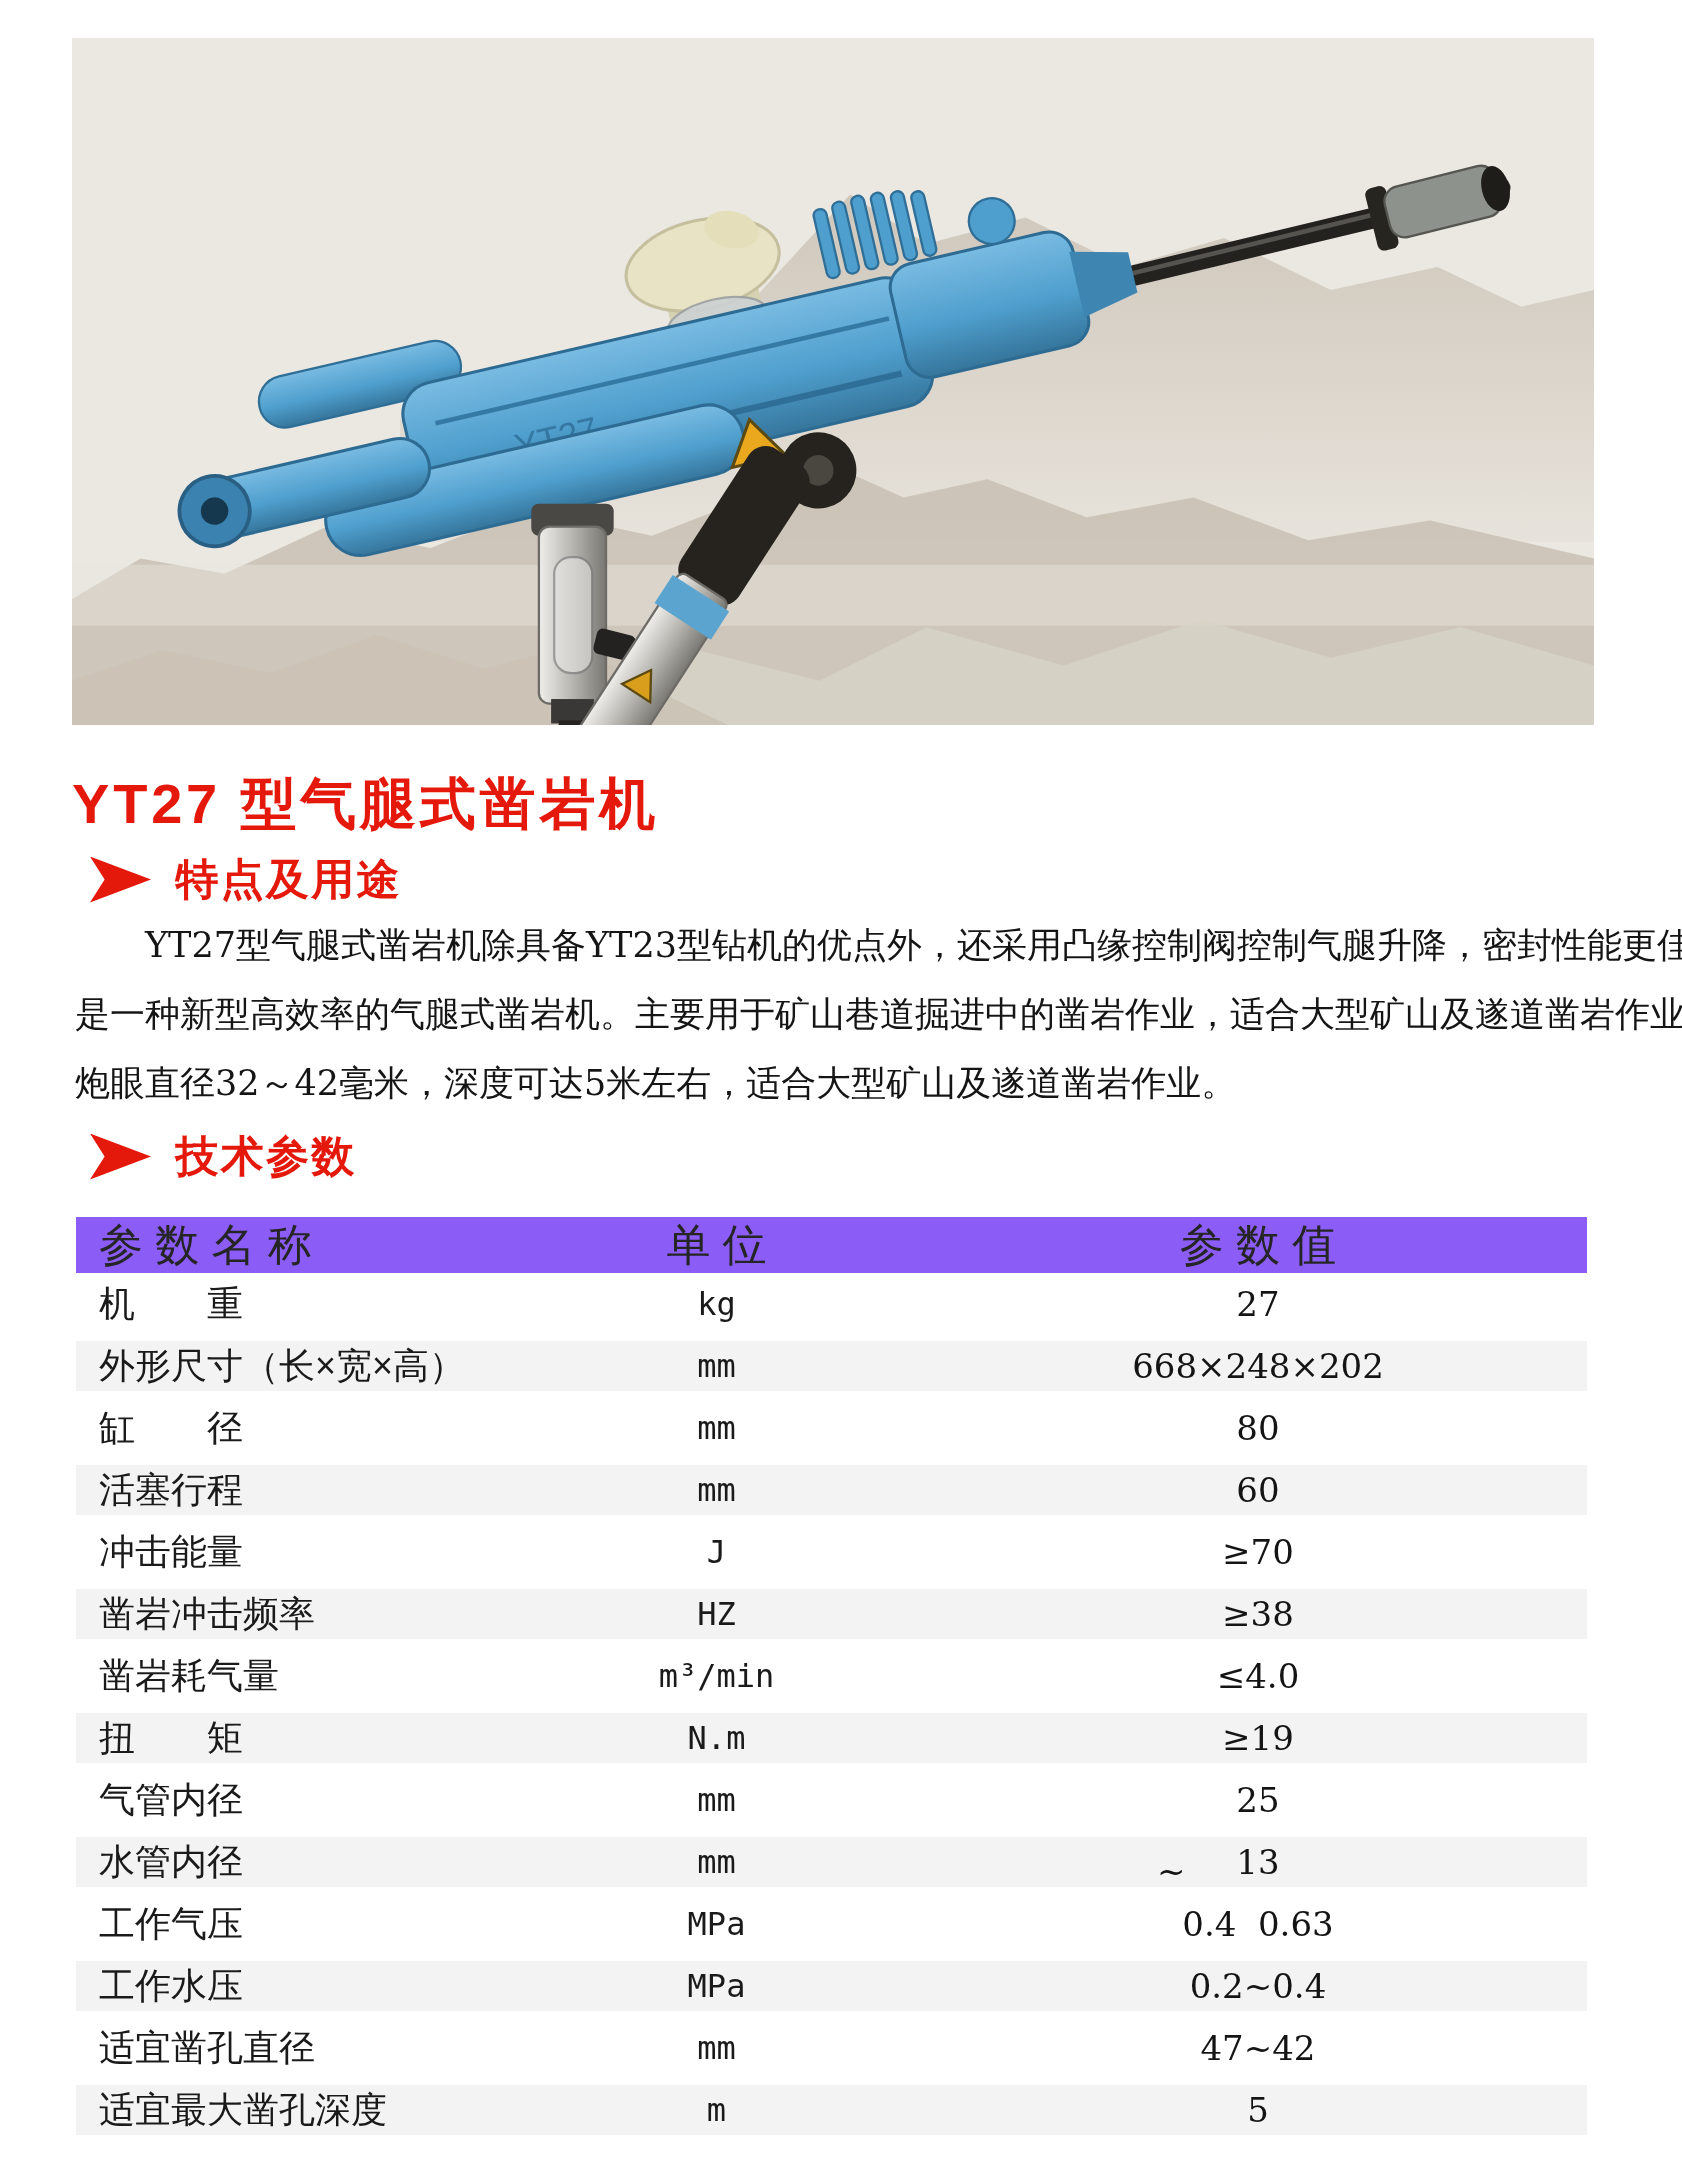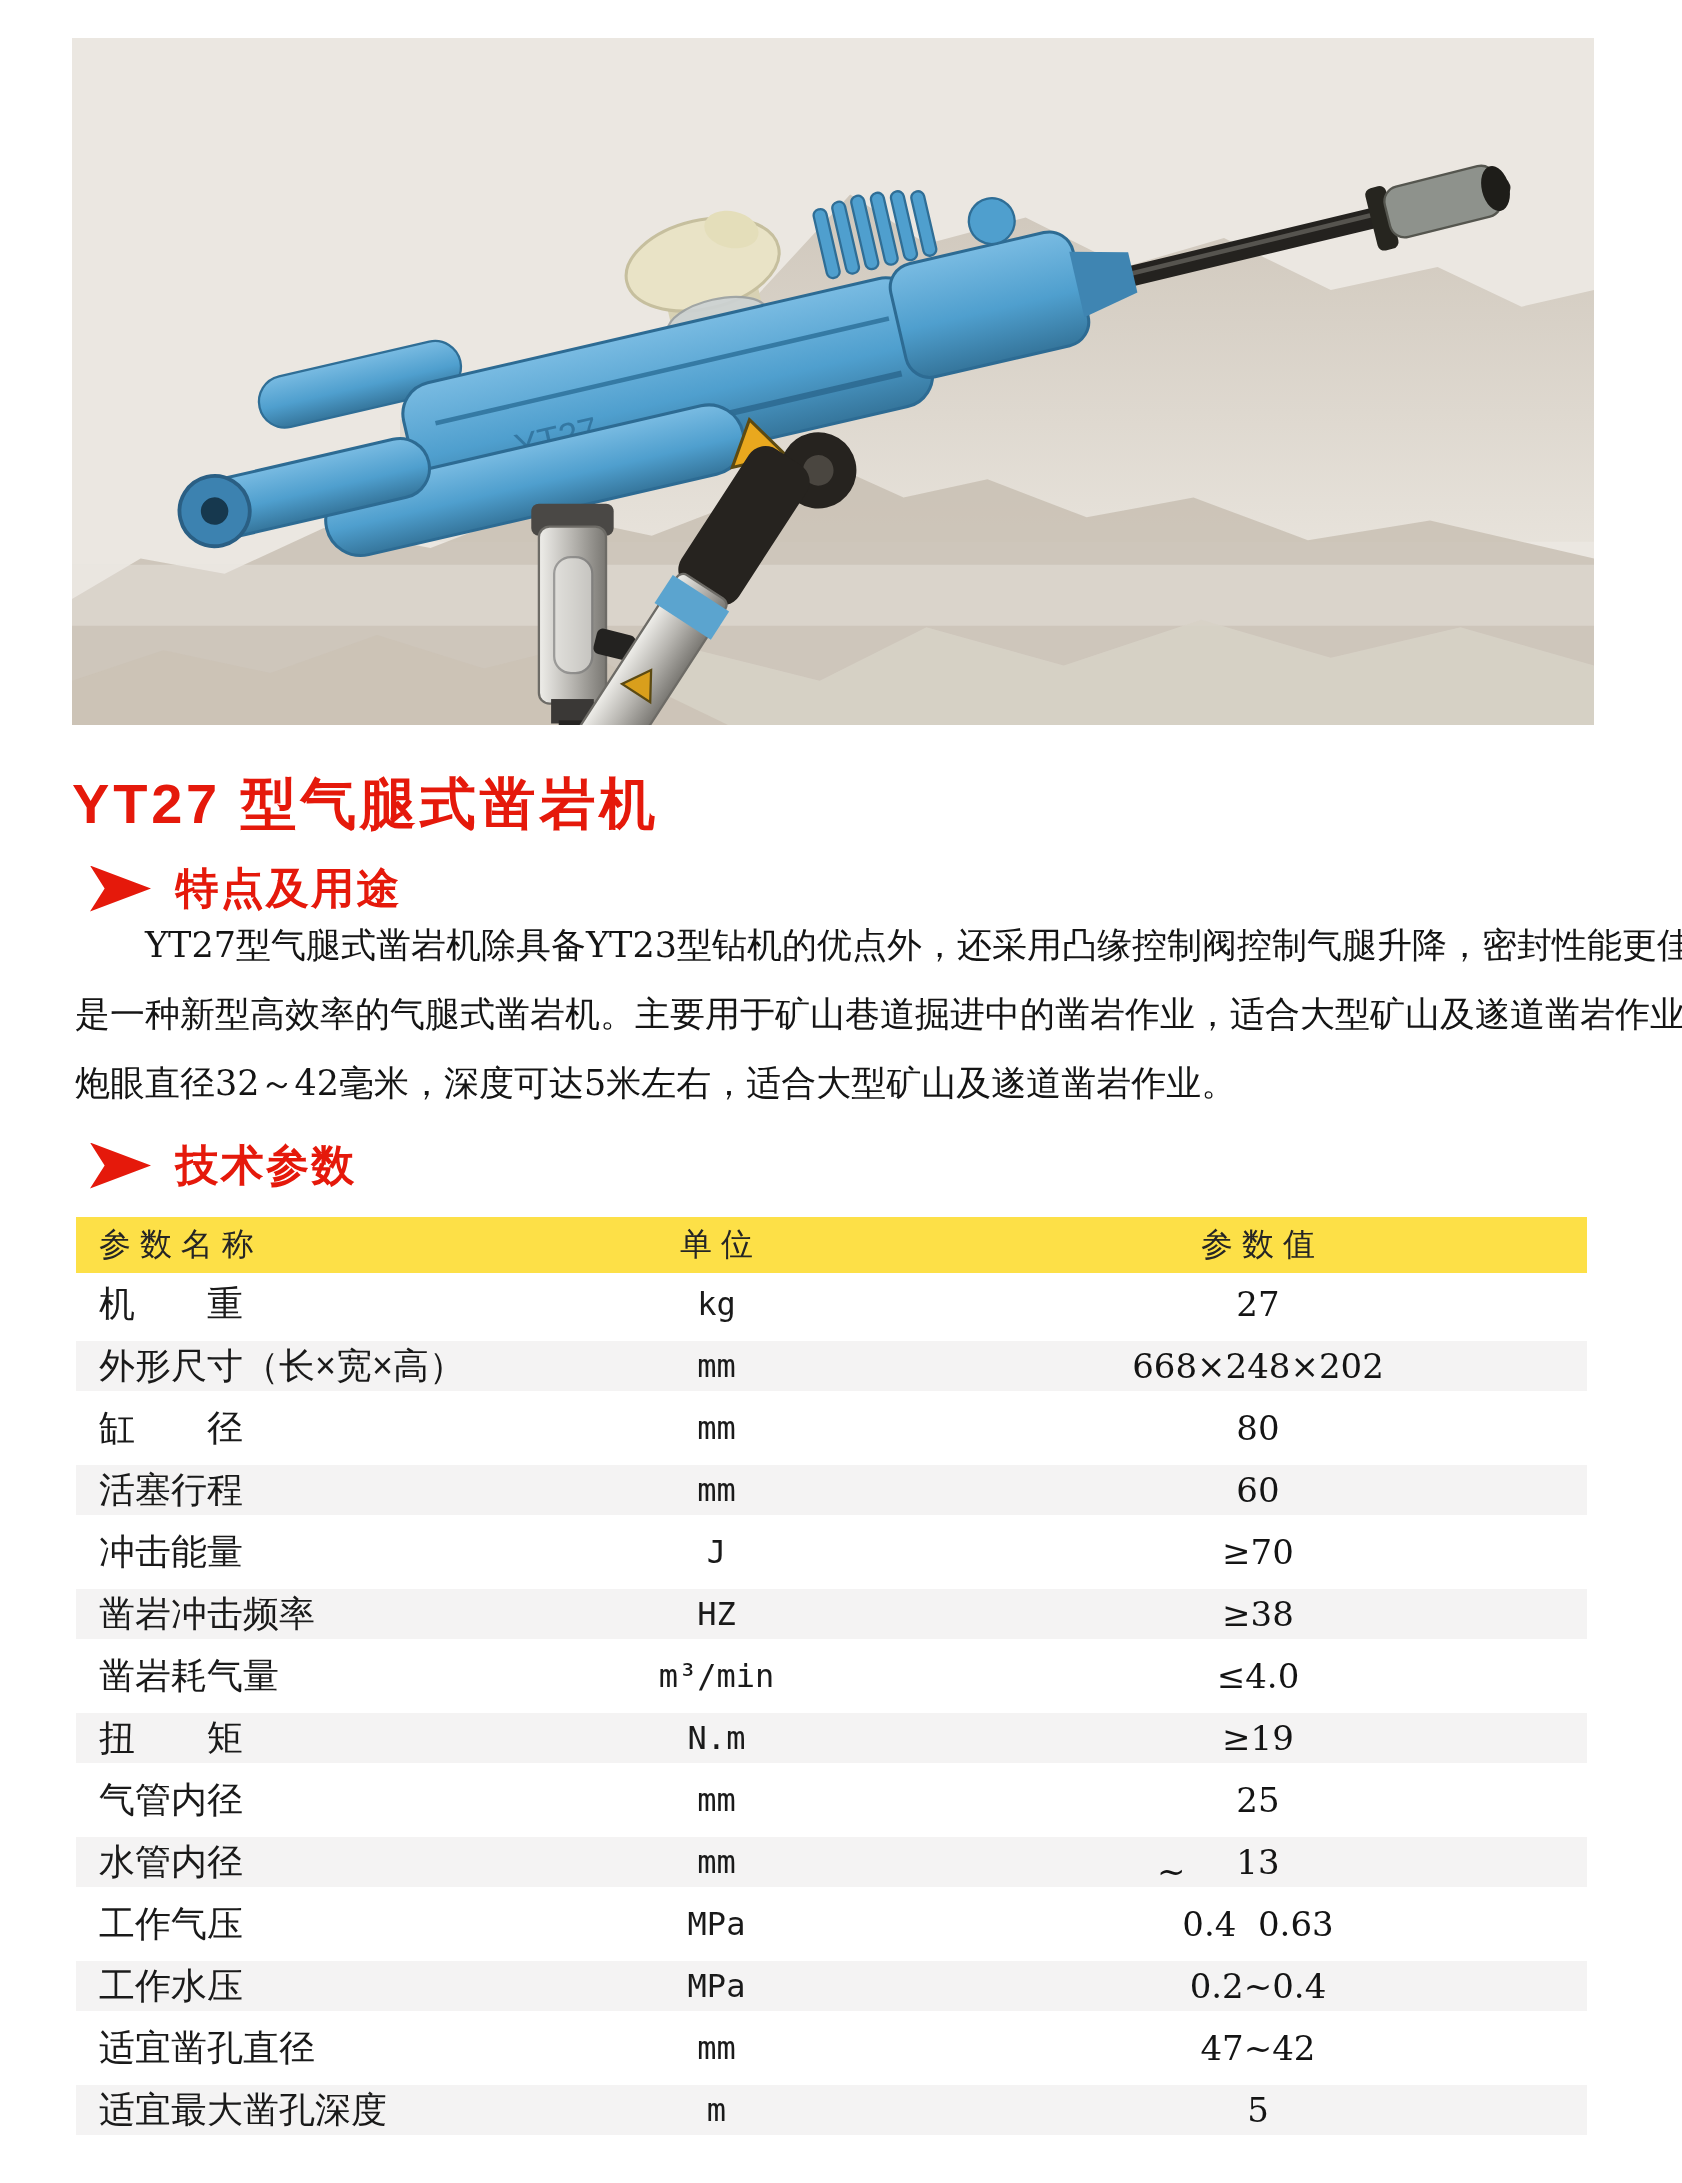--- a/index.html
+++ b/index.html
@@ -14,37 +14,37 @@
 
   
   .hero{position:absolute;left:72px;top:38px;width:1522px;height:687px;overflow:hidden;}
   .hero svg{display:block;width:100%;height:100%;}
 
   
   .doc-title{position:absolute;left:72px;top:772px;font-size:56px;line-height:64px;
              font-weight:700;letter-spacing:3.8px;color:var(--red);font-family:var(--f-sans);}
 
   
-  .section-head{position:absolute;left:90px;display:flex;align-items:center;gap:24.4px;height:55px;margin-top:9px;}
+  .section-head{position:absolute;left:90px;display:flex;align-items:center;gap:24.4px;height:55px;}
   #sec-features{top:852px;}
   #sec-specs{top:1129px;}
   .arrow{width:61px;height:46px;background:var(--red);
          clip-path:polygon(0 0,100% 50%,0 100%,24% 50%);}
   .section-label{font-size:43px;font-weight:700;letter-spacing:2.3px;color:var(--red);}
 
   
   .intro{position:absolute;left:75px;top:911px;width:1578px;
          font-family:var(--f-serif);font-size:35px;color:#151515;}
   .intro .line{height:69px;line-height:69px;white-space:nowrap;}
   .intro .line.first{padding-left:70px;}
 
   
   .ptable{position:absolute;left:76px;top:1217px;width:1511px;}
-  .thead{height:56px;background:#fde047;display:flex;align-items:center;
-         font-size:32px;color:#252525;}
+  .thead{height:56px;background:#8b5cf6;display:flex;align-items:center;
+         font-size:44px;color:#252525;}
   .trow{height:62px;display:flex;align-items:center;}
   .trow.alt{background:linear-gradient(#ffffff 6.1px,#f4f3f3 6.1px 56px,#ffffff 56px);}
   .col-name{width:427px;padding-left:23px;box-sizing:border-box;text-align:left;}
   .col-unit{width:427px;text-align:center;}
   .col-value{width:656px;text-align:center;position:relative;}
   .trow .col-name{font-size:36px;color:#1a1a1a;}
   .trow .col-unit{font-size:32px;font-family:var(--f-mono);color:#1a1a1a;}
   .trow .col-value{font-size:34px;font-family:var(--f-serif);color:#141414;white-space:pre;}
   .stray{position:absolute;left:calc(50% - 101px);bottom:-9.2px;
          font-size:34px;font-family:var(--f-serif);color:#141414;}

